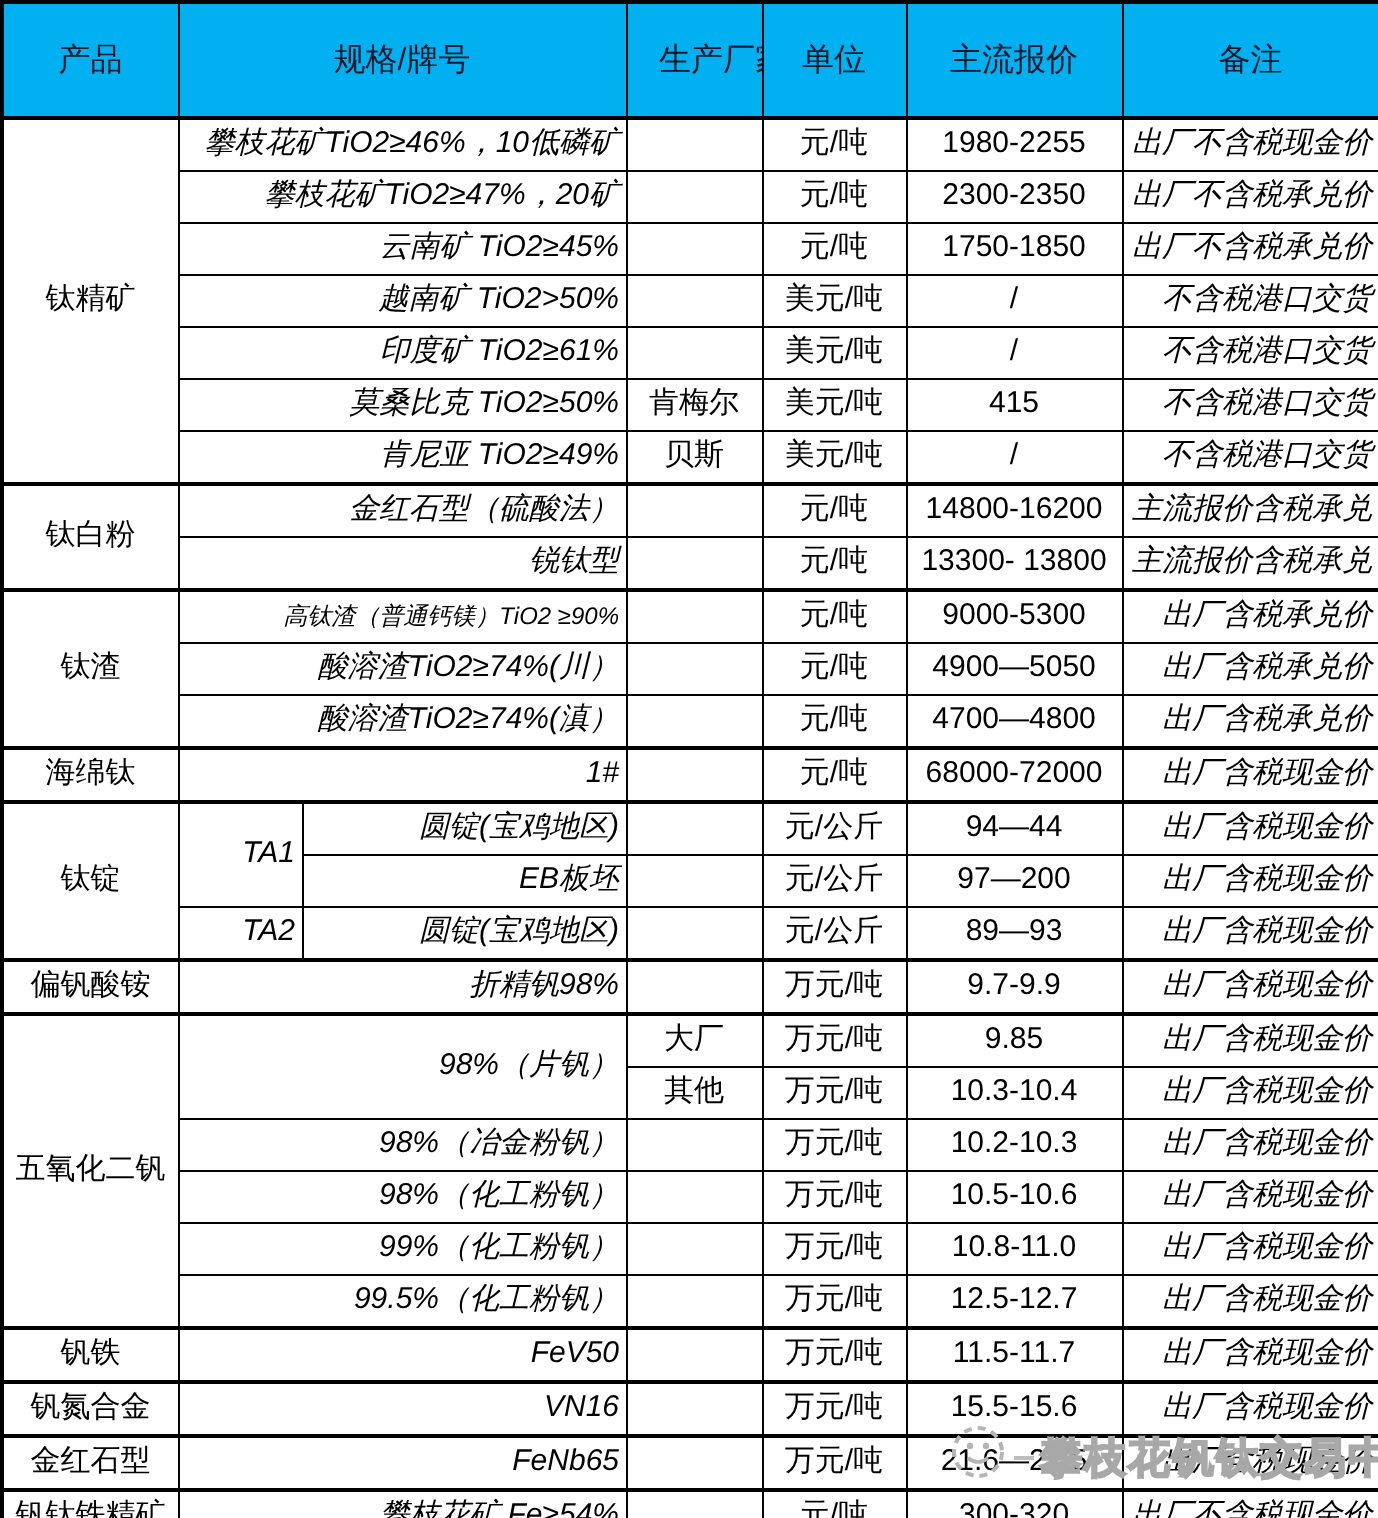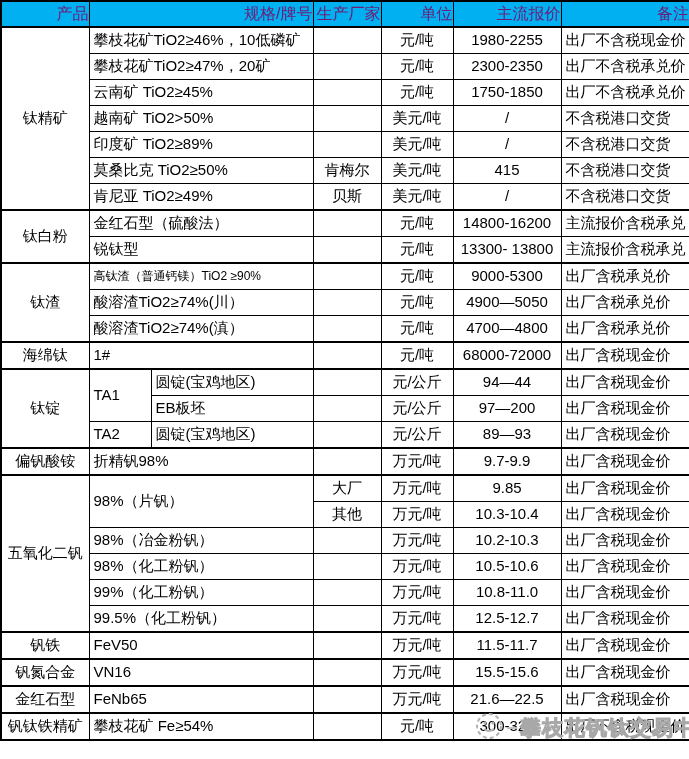--- a/index.html
+++ b/index.html
@@ -11,45 +11,45 @@
     overflow:hidden;
   }
   table.price {
     border-collapse:collapse;
     table-layout:fixed;
     width:689px;
     border:2px solid #000;
   }
   table.price th {
     background:#00B0F0;
-    color:#701a75;
+    color:#0f172a;
     font-size:16px;
     font-weight:normal;
     height:24px;
     border:1px solid #000;
     border-top:2px solid #000;
     border-bottom:2px solid #000;
-    padding:0;
-    text-align:right;
+    padding:16px;
+    text-align:center;
     overflow:hidden;
     white-space:nowrap;
   }
   table.price td {
     border:1px solid #000;
     height:25px;
     font-size:15px;
     color:#000;
     text-align:center;
     padding:0 3px;
     overflow:hidden;
     white-space:nowrap;
     line-height:1.1;
   }
   table.price tr.g td { border-top:2px solid #000; }
-  table.price td.al { text-align:left; padding-left:4px; }
+  table.price td.al { text-align:right; padding-left:4px;font-style:italic; }
   table.price td.sm { font-size:12px; }
   .watermark {
     position:absolute;
     left:474px; top:711px;
     display:flex;
     align-items:center;
     gap:3px;
     pointer-events:none;
   }
   .watermark .dash {
@@ -112,21 +112,21 @@
         <td class="al">出厂不含税承兑价</td>
       </tr>
       <tr>
         <td colspan="2" class="al">越南矿 TiO2&gt;50%</td>
         <td></td>
         <td>美元/吨</td>
         <td>/</td>
         <td class="al">不含税港口交货</td>
       </tr>
       <tr>
-        <td colspan="2" class="al">印度矿 TiO2≥89%</td>
+        <td colspan="2" class="al">印度矿 TiO2≥61%</td>
         <td></td>
         <td>美元/吨</td>
         <td>/</td>
         <td class="al">不含税港口交货</td>
       </tr>
       <tr>
         <td colspan="2" class="al">莫桑比克 TiO2≥50%</td>
         <td>肯梅尔</td>
         <td>美元/吨</td>
         <td>415</td>

